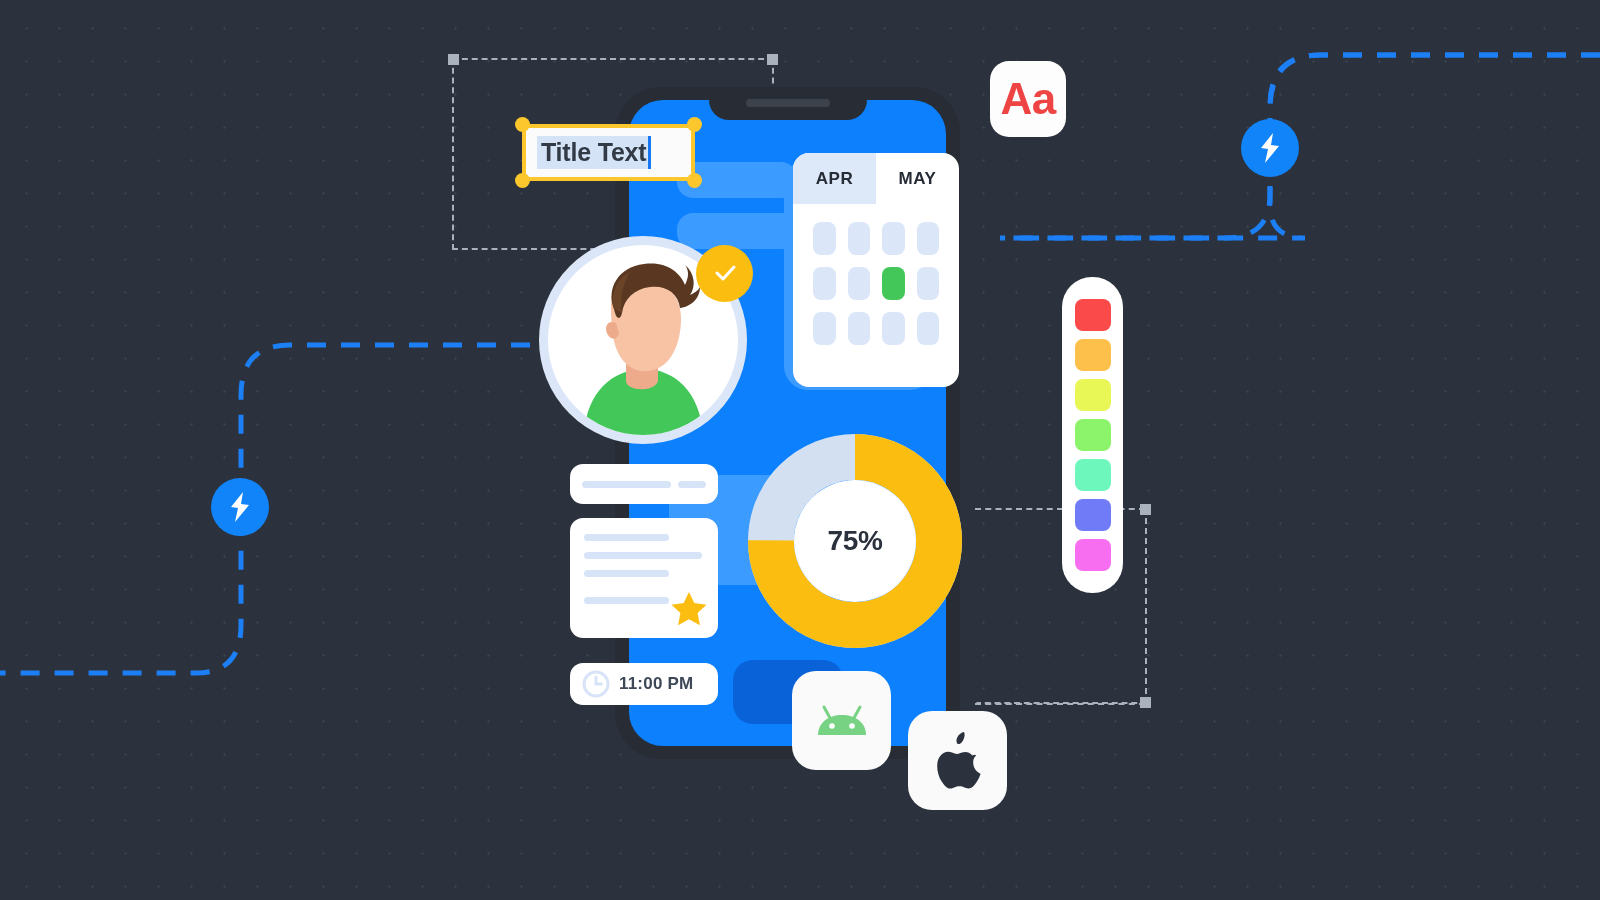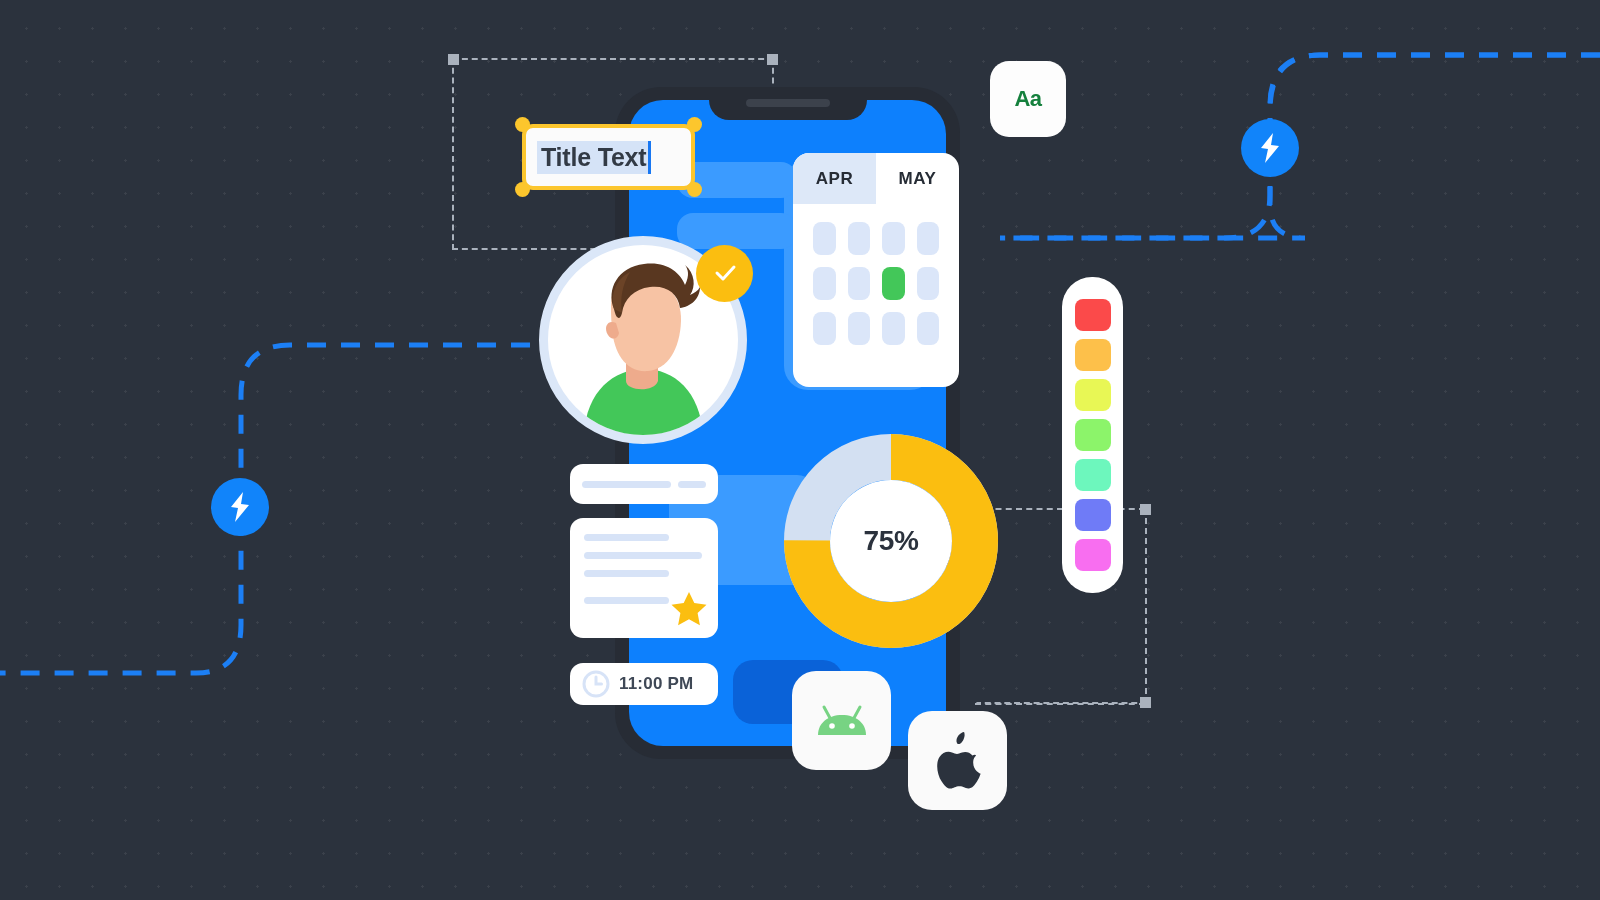--- a/index.html
+++ b/index.html
@@ -68,22 +68,22 @@
   }
   .scr-block{position:absolute;background:#3b9bff;border-radius:16px;}
   .scr-block.b1{left:48px;top:62px;width:120px;height:36px;}
   .scr-block.b2{left:48px;top:113px;width:120px;height:36px;}
   .scr-block.b3{left:155px;top:60px;width:150px;height:230px;border-radius:24px;}
   .scr-block.b4{left:40px;top:375px;width:150px;height:110px;border-radius:22px;}
   .scr-block.b5{left:104px;top:560px;width:110px;height:64px;border-radius:20px;background:#0a62d8;}
 
   
   #title-editor{
-    position:absolute;left:522px;top:124px;width:173px;height:66px;
-    background:#fbfbfb;border:4px solid #fcc62d;border-radius:11px;
+    position:absolute;left:522px;top:124px;width:173px;height:57px;
+    background:#fbfbfb;border:4px solid #fcc62d;border-radius:5px;
     display:flex;align-items:center;box-sizing:border-box;z-index:30;
   }
   #title-editor .handle{
     position:absolute;width:15px;height:15px;border-radius:50%;background:#fcc62d;
   }
   #title-editor .handle.tl{left:-11px;top:-11px}
   #title-editor .handle.tr{right:-11px;top:-11px}
   #title-editor .handle.bl{left:-11px;bottom:-11px}
   #title-editor .handle.br{right:-11px;bottom:-11px}
   #title-text{
@@ -93,21 +93,21 @@
   #title-caret{
     width:2.5px;height:33px;background:#1877f2;margin-left:0px;
   }
 
   
   #aa-badge{
     position:absolute;left:990px;top:61px;width:76px;height:76px;
     background:#fdfdfd;border-radius:19px;
     display:flex;align-items:center;justify-content:center;z-index:25;
   }
-  #aa-badge span{color:#15803d;font-size:22px;font-weight:bold;letter-spacing:-0.5px}
+  #aa-badge span{color:#ef4444;font-size:44px;font-weight:bold;letter-spacing:-0.5px}
 
   
   #calendar{
     position:absolute;left:793px;top:153px;width:166px;height:234px;
     background:#ffffff;border-radius:16px;overflow:hidden;z-index:24;
   }
   #cal-tabs{display:flex;height:51px;}
   .cal-tab{
     flex:1;display:flex;align-items:center;justify-content:center;
     font-size:17px;font-weight:bold;color:#262c35;letter-spacing:0.6px;
@@ -145,21 +145,21 @@
   #card-b .ln{margin-bottom:11px;}
   #star{position:absolute;right:8px;bottom:8px;z-index:3;}
   #card-time{
     position:absolute;left:570px;top:663px;width:148px;height:42px;
     background:#fff;border-radius:13px;z-index:27;
     display:flex;align-items:center;gap:9px;padding:0 12px;box-sizing:border-box;
   }
   #time-label{color:#3f4856;font-size:17px;font-weight:bold;letter-spacing:0.2px;}
 
   
-  #donut{position:absolute;left:784px;top:434px;width:214px;height:214px;z-index:22;}
+  #donut{position:absolute;left:748px;top:434px;width:214px;height:214px;z-index:22;}
   #donut-label{
     position:absolute;inset:0;display:flex;align-items:center;justify-content:center;
     font-size:28px;font-weight:bold;color:#2b323d;letter-spacing:-0.3px;
   }
 
   
   .plat{
     position:absolute;background:#fafafa;border-radius:24px;
     display:flex;align-items:center;justify-content:center;z-index:28;
   }

